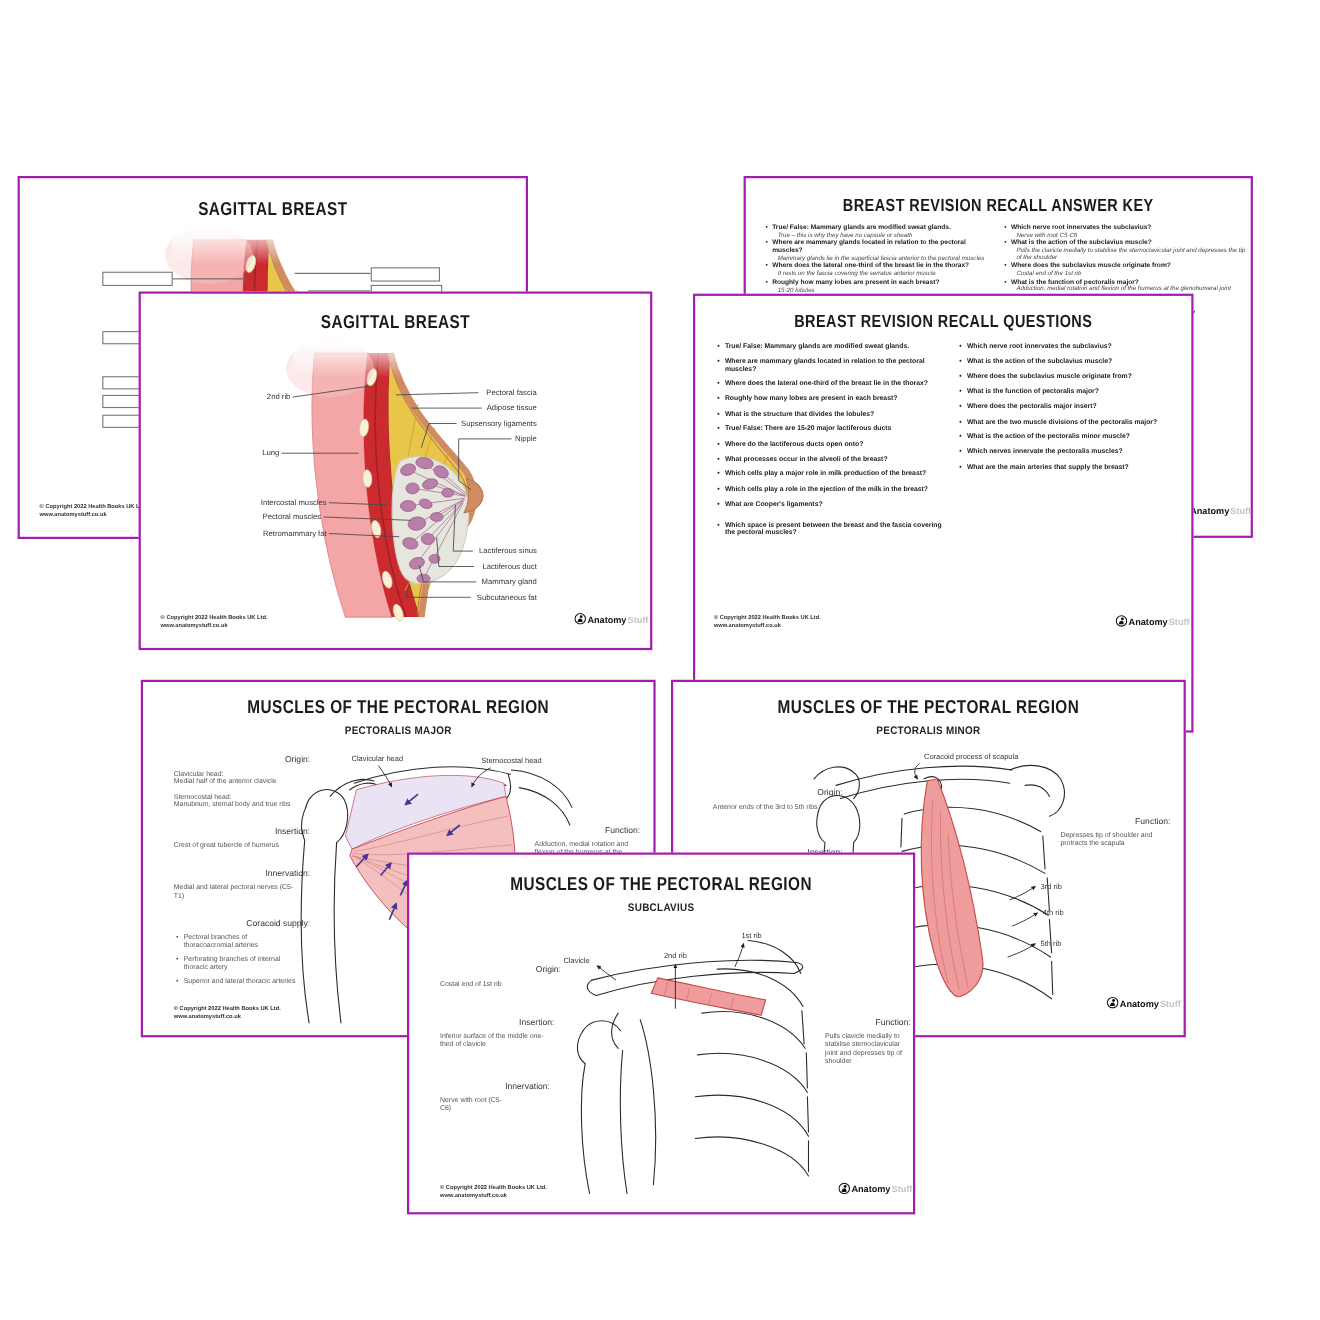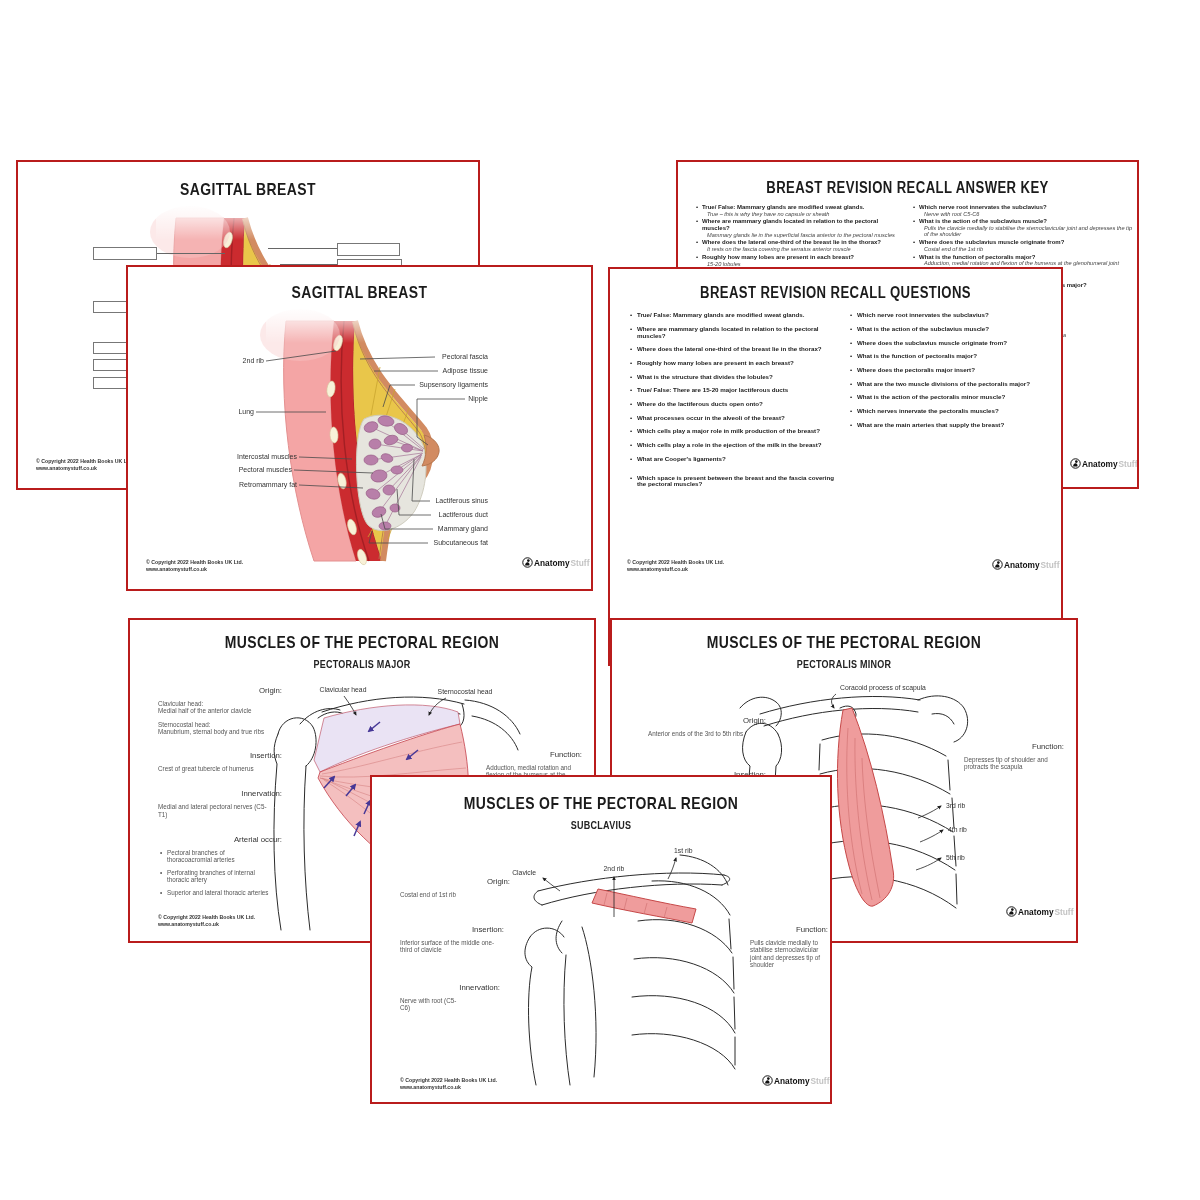--- a/index.html
+++ b/index.html
@@ -1,18 +1,18 @@
 <!DOCTYPE html>
 <html><head>
 <meta charset="utf-8">
 <style>
   html,body{margin:0;padding:0;}
   body{width:1200px;height:1200px;position:relative;background:#ffffff;
        font-family:"Liberation Sans",sans-serif;overflow:hidden;}
-  .sheet{position:absolute;background:#fff;border:2px solid #b91c1c;box-sizing:border-box;overflow:hidden;}
+  .sheet{position:absolute;background:#fff;border:2px solid #a21caf;box-sizing:border-box;overflow:hidden;}
   .stitle{position:absolute;left:0;right:0;text-align:center;font-weight:700;color:#1b1b1b;
           letter-spacing:.5px;transform:scaleX(.82);}
   .ssub{position:absolute;left:0;right:0;text-align:center;font-weight:700;color:#222;
         font-size:10px;letter-spacing:.3px;transform:scaleX(.9);}
   .h{font-size:7.8px;color:#333;margin:0;text-align:right;}
   .t{font-size:6.3px;color:#555;line-height:1.18;margin:0;}
   .copy{position:absolute;font-size:5.2px;font-weight:700;color:#333;line-height:1.35;}
   .logo{position:absolute;display:flex;align-items:center;gap:1px;font-size:8.3px;font-weight:700;}
   .logo svg{width:11px;height:11px;}
   .logo b{color:#101010;} .logo span{color:#c3c3c3;}
@@ -204,21 +204,21 @@
     <svg viewBox="0 0 20 20">
         <circle cx="10" cy="10" r="8.6" fill="#fff" stroke="#111" stroke-width="1.8"></circle>
         <circle cx="11.5" cy="6.5" r="2.4" fill="#111"></circle>
         <path d="M5.5,15.5 C6,10.5 9,9 11.5,10 C13.5,10.8 14,13 13.5,15.5 Z" fill="#111"></path>
       </svg>
     <b>Anatomy</b>
       <span>Stuff</span>
   </div>
 </div>
 
-<div class="sheet" style="left:608px;top:267px;width:455px;height:399px;z-index:2">
+<div class="sheet" style="left:630px;top:267px;width:455px;height:399px;z-index:2">
   <div class="stitle" style="top:15px;font-size:16px;">BREAST REVISION RECALL QUESTIONS</div>
   <div class="blk" style="left:20px;top:43px;width:212px">
     <div class="q">True/ False: Mammary glands are modified sweat glands.</div>
     <div class="q">Where are mammary glands located in relation to the pectoral muscles?</div>
     <div class="q">Where does the lateral one-third of the breast lie in the thorax?</div>
     <div class="q">Roughly how many lobes are present in each breast?</div>
     <div class="q">What is the structure that divides the lobules?</div>
     <div class="q">True/ False: There are 15-20 major lactiferous ducts</div>
     <div class="q">Where do the lactiferous ducts open onto?</div>
     <div class="q">What processes occur in the alveoli of the breast?</div>
@@ -259,21 +259,21 @@
   <div class="blk" style="left:28px;top:66px;width:124px">
     <div class="h">Origin:</div>
     <div class="t" style="margin-top:5px">Clavicular head:</div>
     <div class="t">Medial half of the anterior clavicle</div>
     <div class="t" style="margin-top:6px">Sternocostal head:</div>
     <div class="t">Manubrium, sternal body and true ribs</div>
     <div class="h" style="margin-top:15px">Insertion:</div>
     <div class="t" style="margin-top:5px">Crest of great tubercle of humerus</div>
     <div class="h" style="margin-top:17px">Innervation:</div>
     <div class="t" style="margin-top:5px;width:110px">Medial and lateral pectoral nerves (C5-T1)</div>
-    <div class="h" style="margin-top:17px">Arterial occur:</div>
+    <div class="h" style="margin-top:17px">Coracoid supply:</div>
     <div class="bul" style="margin-top:5px;width:102px">Pectoral branches of thoracoacromial arteries</div>
     <div class="bul" style="width:102px">Perforating branches of internal thoracic artery</div>
     <div class="bul" style="width:102px">Superior and lateral thoracic arteries</div>
   </div>
   <div class="blk" style="left:356px;top:130px;width:96px">
     <div class="h">Function:</div>
     <div class="t" style="margin-top:5px">Adduction, medial rotation and flexion of the humerus at the glenohumeral joint</div>
   </div>
   <svg viewBox="0 0 290 260" style="position:absolute;left:130px;top:52px;width:290px;height:260px">
     <defs>

